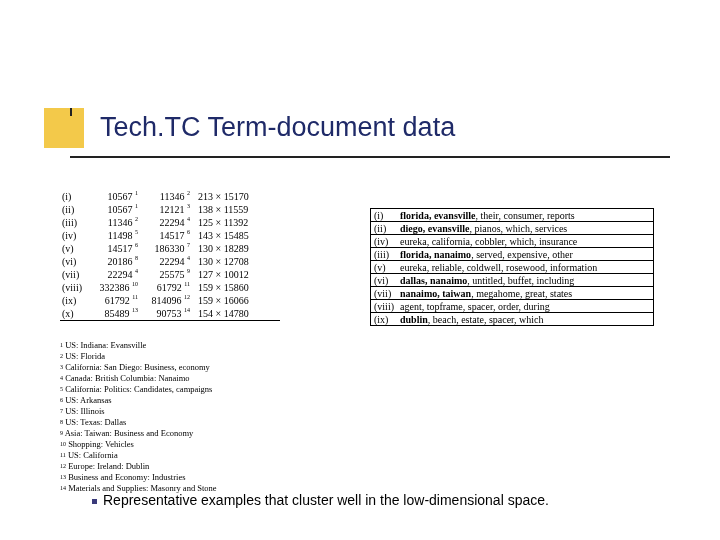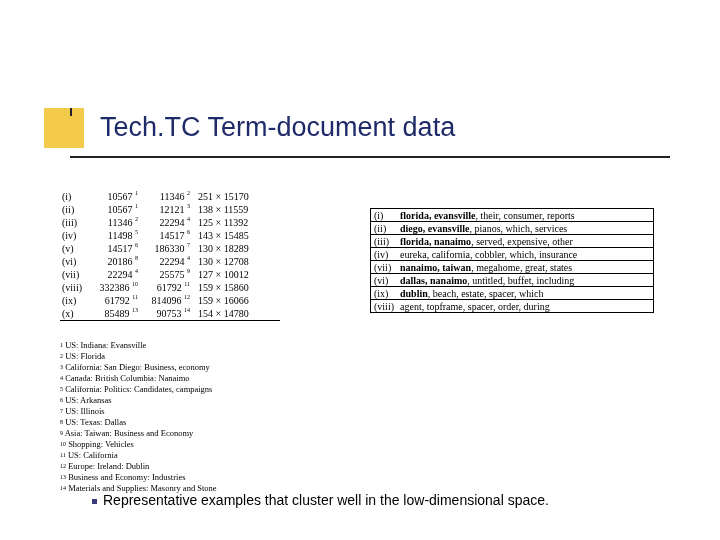--- a/index.html
+++ b/index.html
@@ -131,21 +131,21 @@
 <div class="title-underline"></div>
 
 <div class="tables-area">
 
   <div class="left-table">
     <div id="lt-body">
         <div class="lt-row">
           <span class="lt-rownum">(i)</span>
           <span class="lt-id1">10567 <sup>1</sup></span>
           <span class="lt-id2">11346 <sup>2</sup></span>
-          <span class="lt-dt">251 × 15170</span>
+          <span class="lt-dt">213 × 15170</span>
         </div>
         <div class="lt-row">
           <span class="lt-rownum">(ii)</span>
           <span class="lt-id1">10567 <sup>1</sup></span>
           <span class="lt-id2">12121 <sup>3</sup></span>
           <span class="lt-dt">138 × 11559</span>
         </div>
         <div class="lt-row">
           <span class="lt-rownum">(iii)</span>
           <span class="lt-id1">11346 <sup>2</sup></span>
@@ -209,24 +209,25 @@
       <div><sup>10</sup> Shopping: Vehicles</div>
       <div><sup>11</sup> US: California</div>
       <div><sup>12</sup> Europe: Ireland: Dublin</div>
       <div><sup>13</sup> Business and Economy: Industries</div>
       <div><sup>14</sup> Materials and Supplies: Masonry and Stone</div>
     </div>
 
   <div class="right-table" id="rt">
       <div class="rt-row"><span class="rn">(i)</span><b>florida, evansville</b>, their, consumer, reports</div>
       <div class="rt-row"><span class="rn">(ii)</span><b>diego, evansville</b>, pianos, which, services</div>
+      <div class="rt-row"><span class="rn">(iv)</span>eureka, california, cobbler, which, insurance</div>
       <div class="rt-row"><span class="rn">(iii)</span><b>florida, nanaimo</b>, served, expensive, other</div>
-      <div class="rt-row"><span class="rn">(iv)</span>eureka, california, cobbler, which, insurance</div>
+      <div class="rt-row"><span class="rn">(v)</span>eureka, reliable, coldwell, rosewood, information</div>
+      <div class="rt-row"><span class="rn">(vi)</span><b>dallas, nanaimo</b>, untitled, buffet, including</div>
       <div class="rt-row"><span class="rn">(vii)</span><b>nanaimo, taiwan</b>, megahome, great, states</div>
-      <div class="rt-row"><span class="rn">(vi)</span><b>dallas, nanaimo</b>, untitled, buffet, including</div>
+      <div class="rt-row"><span class="rn">(viii)</span>agent, topframe, spacer, order, during</div>
       <div class="rt-row"><span class="rn">(ix)</span><b>dublin</b>, beach, estate, spacer, which</div>
-      <div class="rt-row"><span class="rn">(viii)</span>agent, topframe, spacer, order, during</div>
     </div>
 </div>
 
 <div class="bullet-line">
   <span class="bullet-sq"></span><span>Representative examples that cluster well in the low-dimensional space.</span>
 </div>
 
 </body></html>

